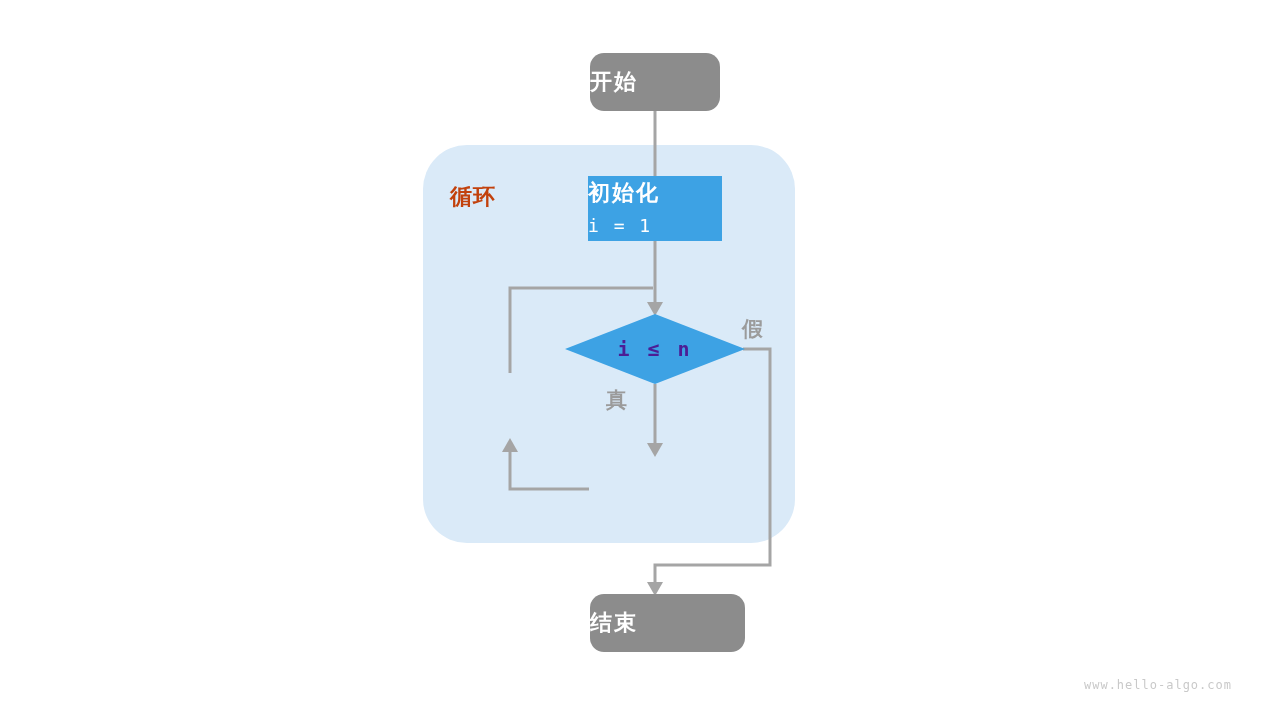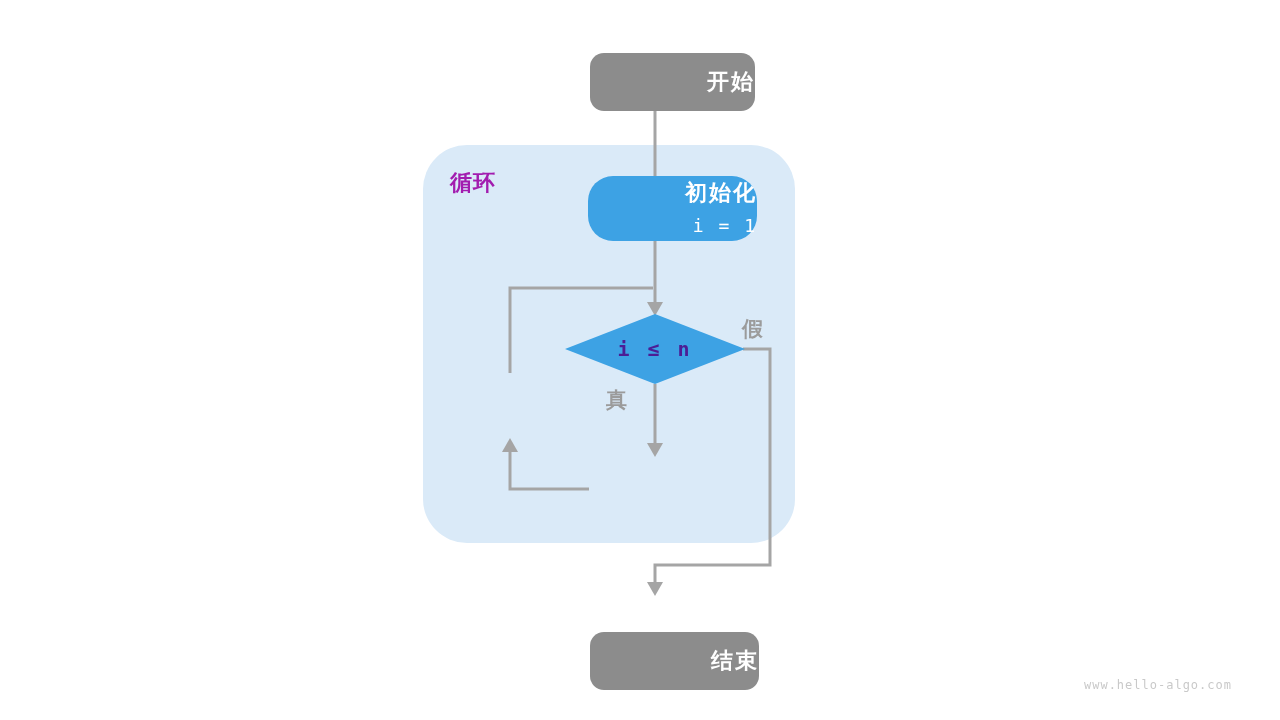--- a/index.html
+++ b/index.html
@@ -21,70 +21,69 @@
     left: 423px;
     top: 145px;
     width: 372px;
     height: 398px;
     background: #daeaf8;
     border-radius: 44px;
   }
   .loop-label {
     position: absolute;
     left: 450px;
-    top: 168px;
+    top: 182px;
     font-size: 22px;
     font-weight: bold;
-    color: #a21caf;
+    color: #c2410c;
     letter-spacing: 1px;
   }
   
   .edges {
     position: absolute;
     left: 0;
     top: 0;
     width: 1280px;
     height: 720px;
   }
   
   .node {
     position: absolute;
     display: flex;
     flex-direction: column;
-    align-items: flex-end;
+    align-items: flex-start;
     justify-content: center;
     color: #ffffff;
     text-align: center;
-    padding-left: 35px;
   }
   .node .cn {
     font-size: 22px;
     font-weight: 600;
     letter-spacing: 2px;
     line-height: 1.25;
   }
   .node .code {
     font-family: "DejaVu Sans Mono", "Liberation Mono", monospace;
     font-size: 18px;
     font-weight: normal;
     letter-spacing: 2px;
     line-height: 1.35;
     margin-top: 8px;
   }
   .terminal {
     background: #8c8c8c;
     border-radius: 14px;
   }
-  .process-blue { background: #3da2e4; border-radius: 25px; }
+  .process-blue { background: #3da2e4; }
   .process-green { background: #87ba87; }
   .node-start { left: 590px; top: 53px;  width: 130px; height: 58px; }
   .node-init  { left: 588px; top: 176px; width: 134px; height: 65px; }
   .node-update{ left: 443px; top: 373px; width: 133px; height: 66px; }
   .node-task  { left: 589px; top: 455px; width: 132px; height: 67px; }
-  .node-end   { left: 590px; top: 594px; width: 134px; height: 58px; margin-top: 38px; }
+  .node-end   { left: 590px; top: 594px; width: 155px; height: 58px; }
   .diamond {
     position: absolute;
     left: 565px;
     top: 314px;
     width: 180px;
     height: 70px;
     background: #3da2e4;
     clip-path: polygon(50% 0, 100% 50%, 50% 100%, 0 50%);
     display: flex;
     align-items: center;

